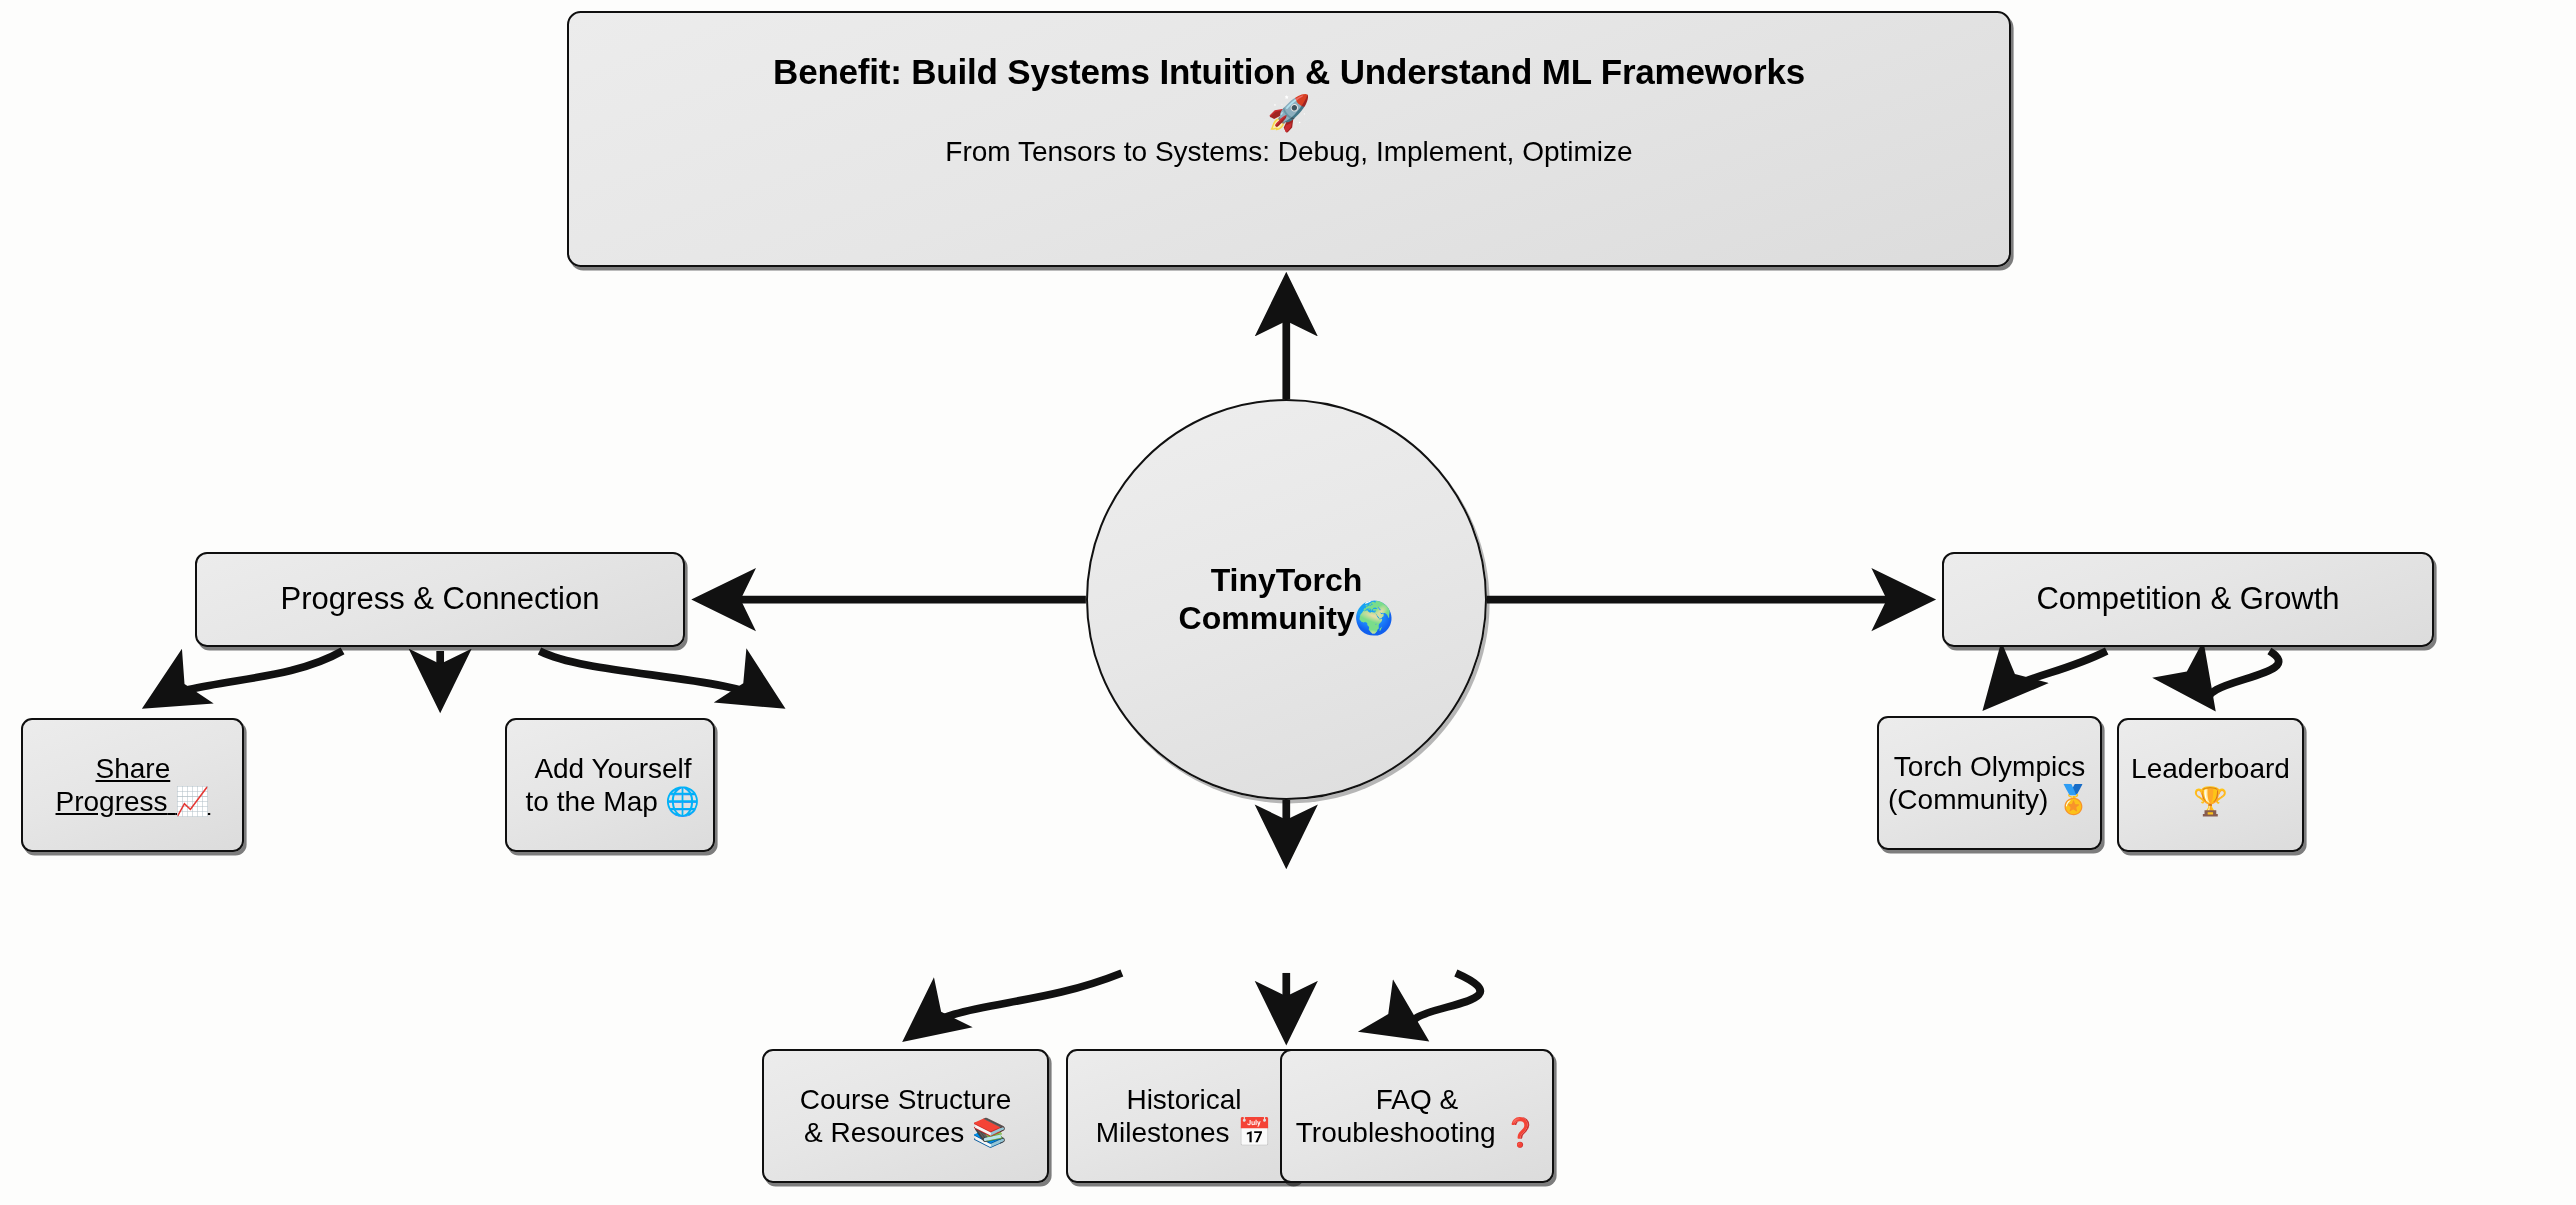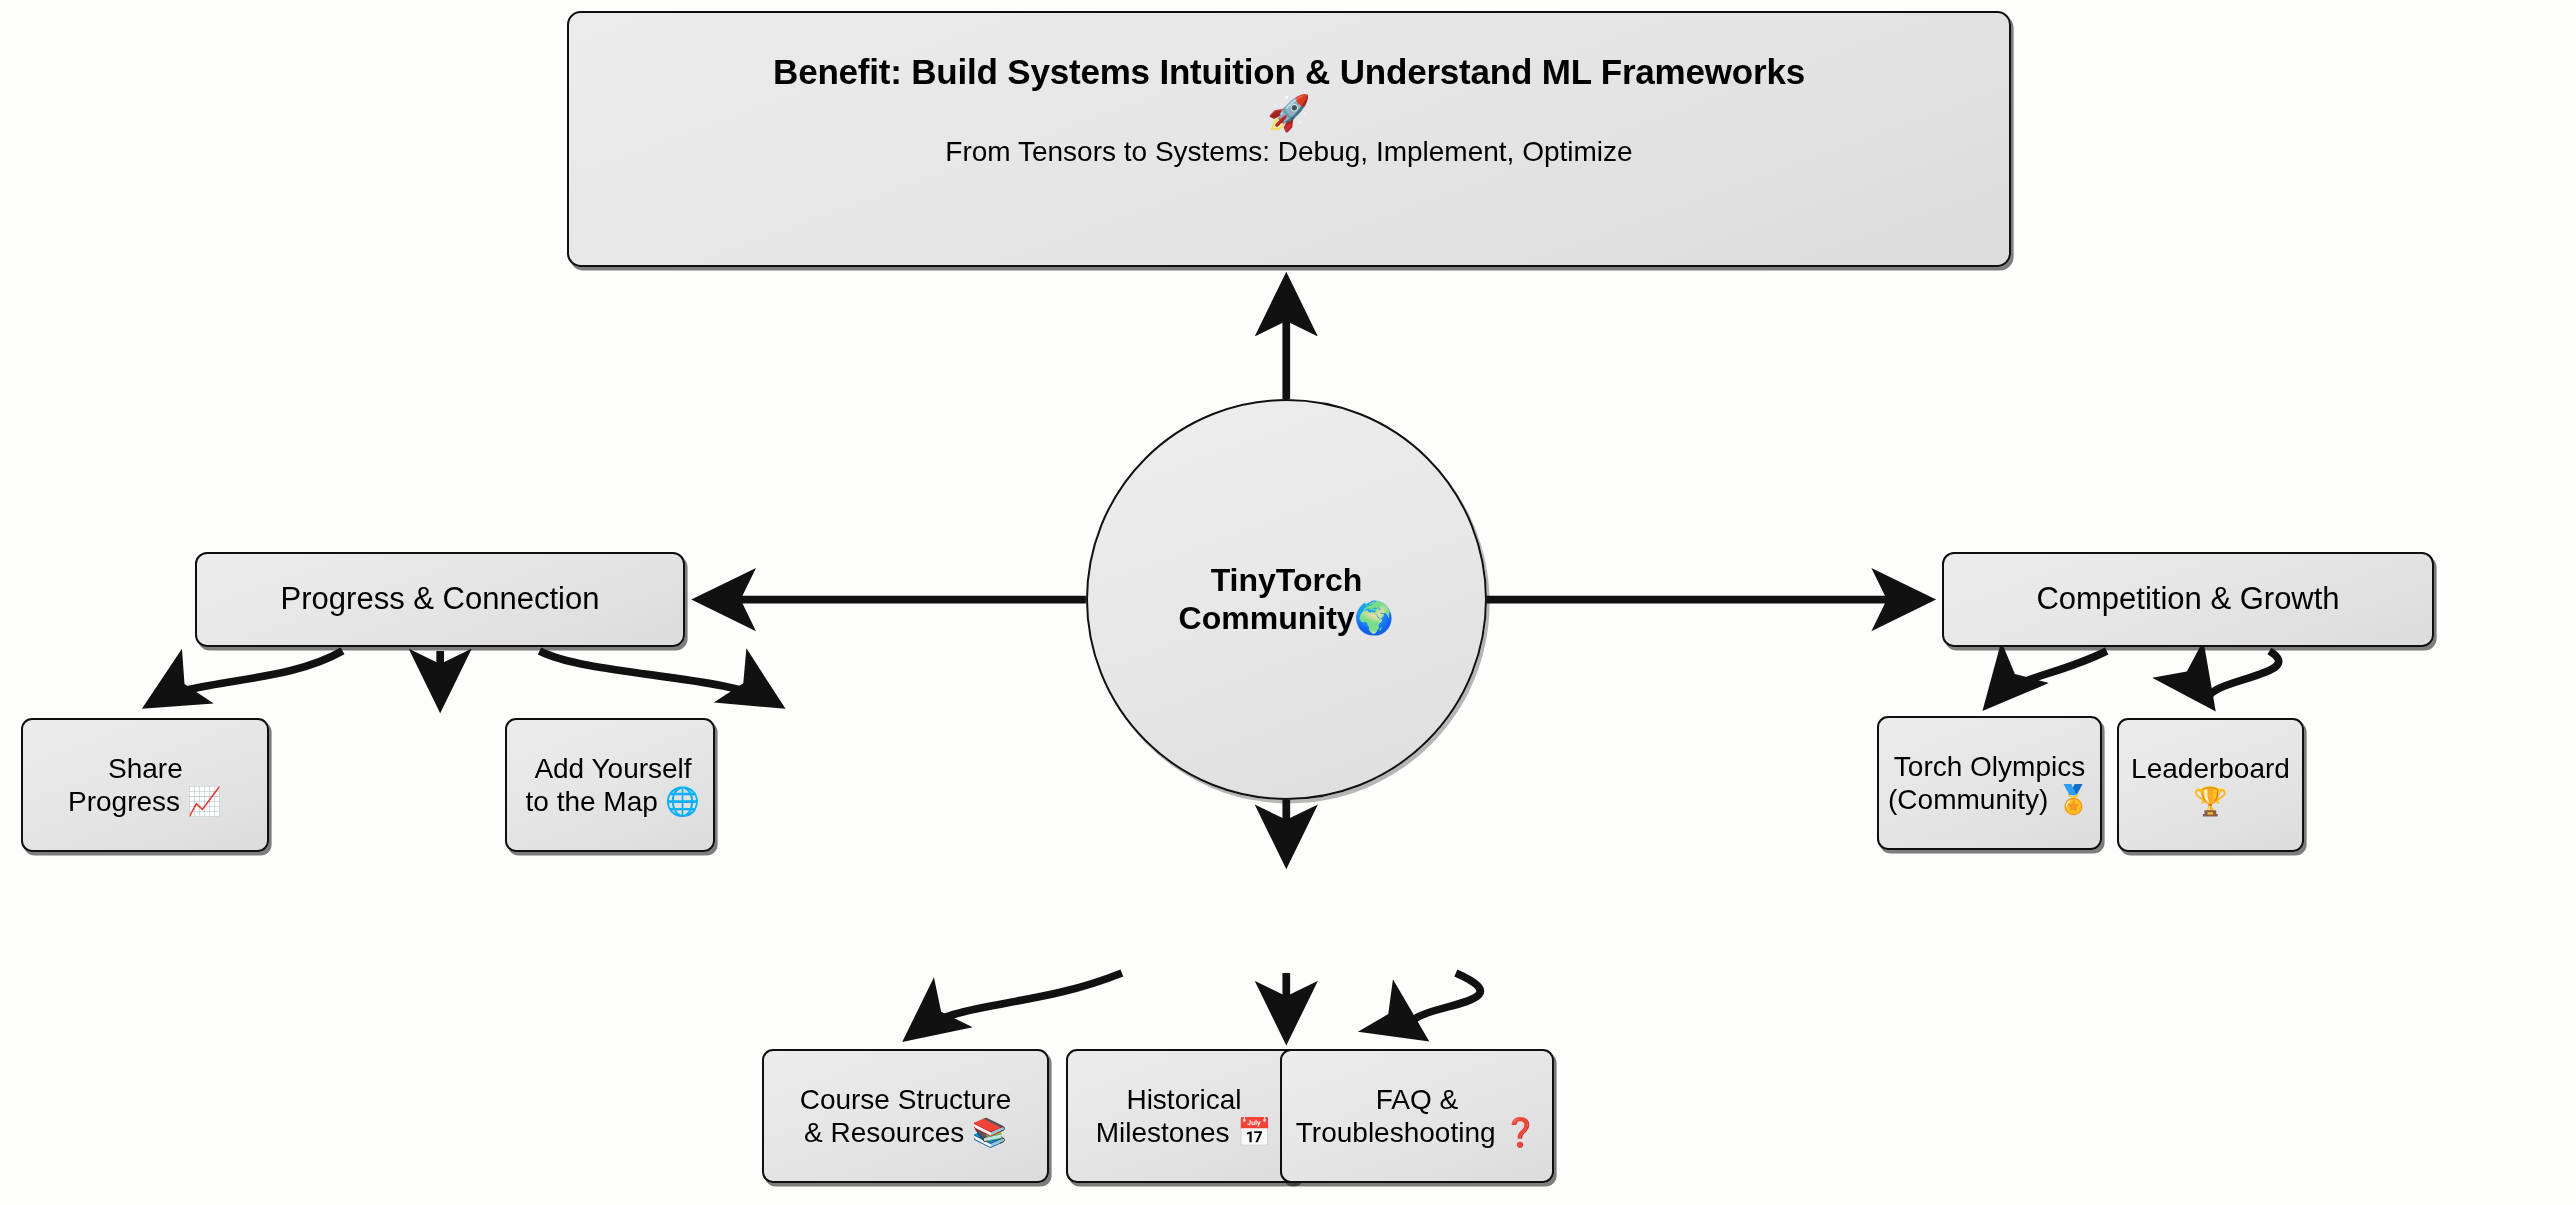--- a/index.html
+++ b/index.html
@@ -80,21 +80,21 @@
   #branch-progress  { left: 195px;  top: 552px;  width: 490px; }
   #branch-compete   { left: 1942px; top: 552px;  width: 492px; }
   #branch-learning  { left: 969px; top: 874px; width: 636px; }
   
   .leaf {
     height: 134px;
     font-size: 28px;
     font-weight: normal;
     border-radius: 11px;
   }
-  #leaf-share      { left: 21.4px;   top: 718px;  width: 248px; }
+  #leaf-share      { left: 21.4px;   top: 718px;  width: 223px; text-decoration: underline; }
   #leaf-connect    { left: 291px;  top: 718px;  width: 195px; }
   #leaf-map        { left: 505px;  top: 718px;  width: 210px; padding-left: 6px; }
   #leaf-olympics   { left: 1877px; top: 716px;  width: 225px; }
   #leaf-leader     { left: 2117px; top: 718px;  width: 187px; }
   #leaf-course     { left: 762px;  top: 1049px; width: 287px; }
   #leaf-milestones { left: 1066px; top: 1049px; width: 236px; }
   #leaf-faq        { left: 1280px; top: 1049px; width: 274px; }
 
   .emoji-red { color: #b5242a; }
 </style>

